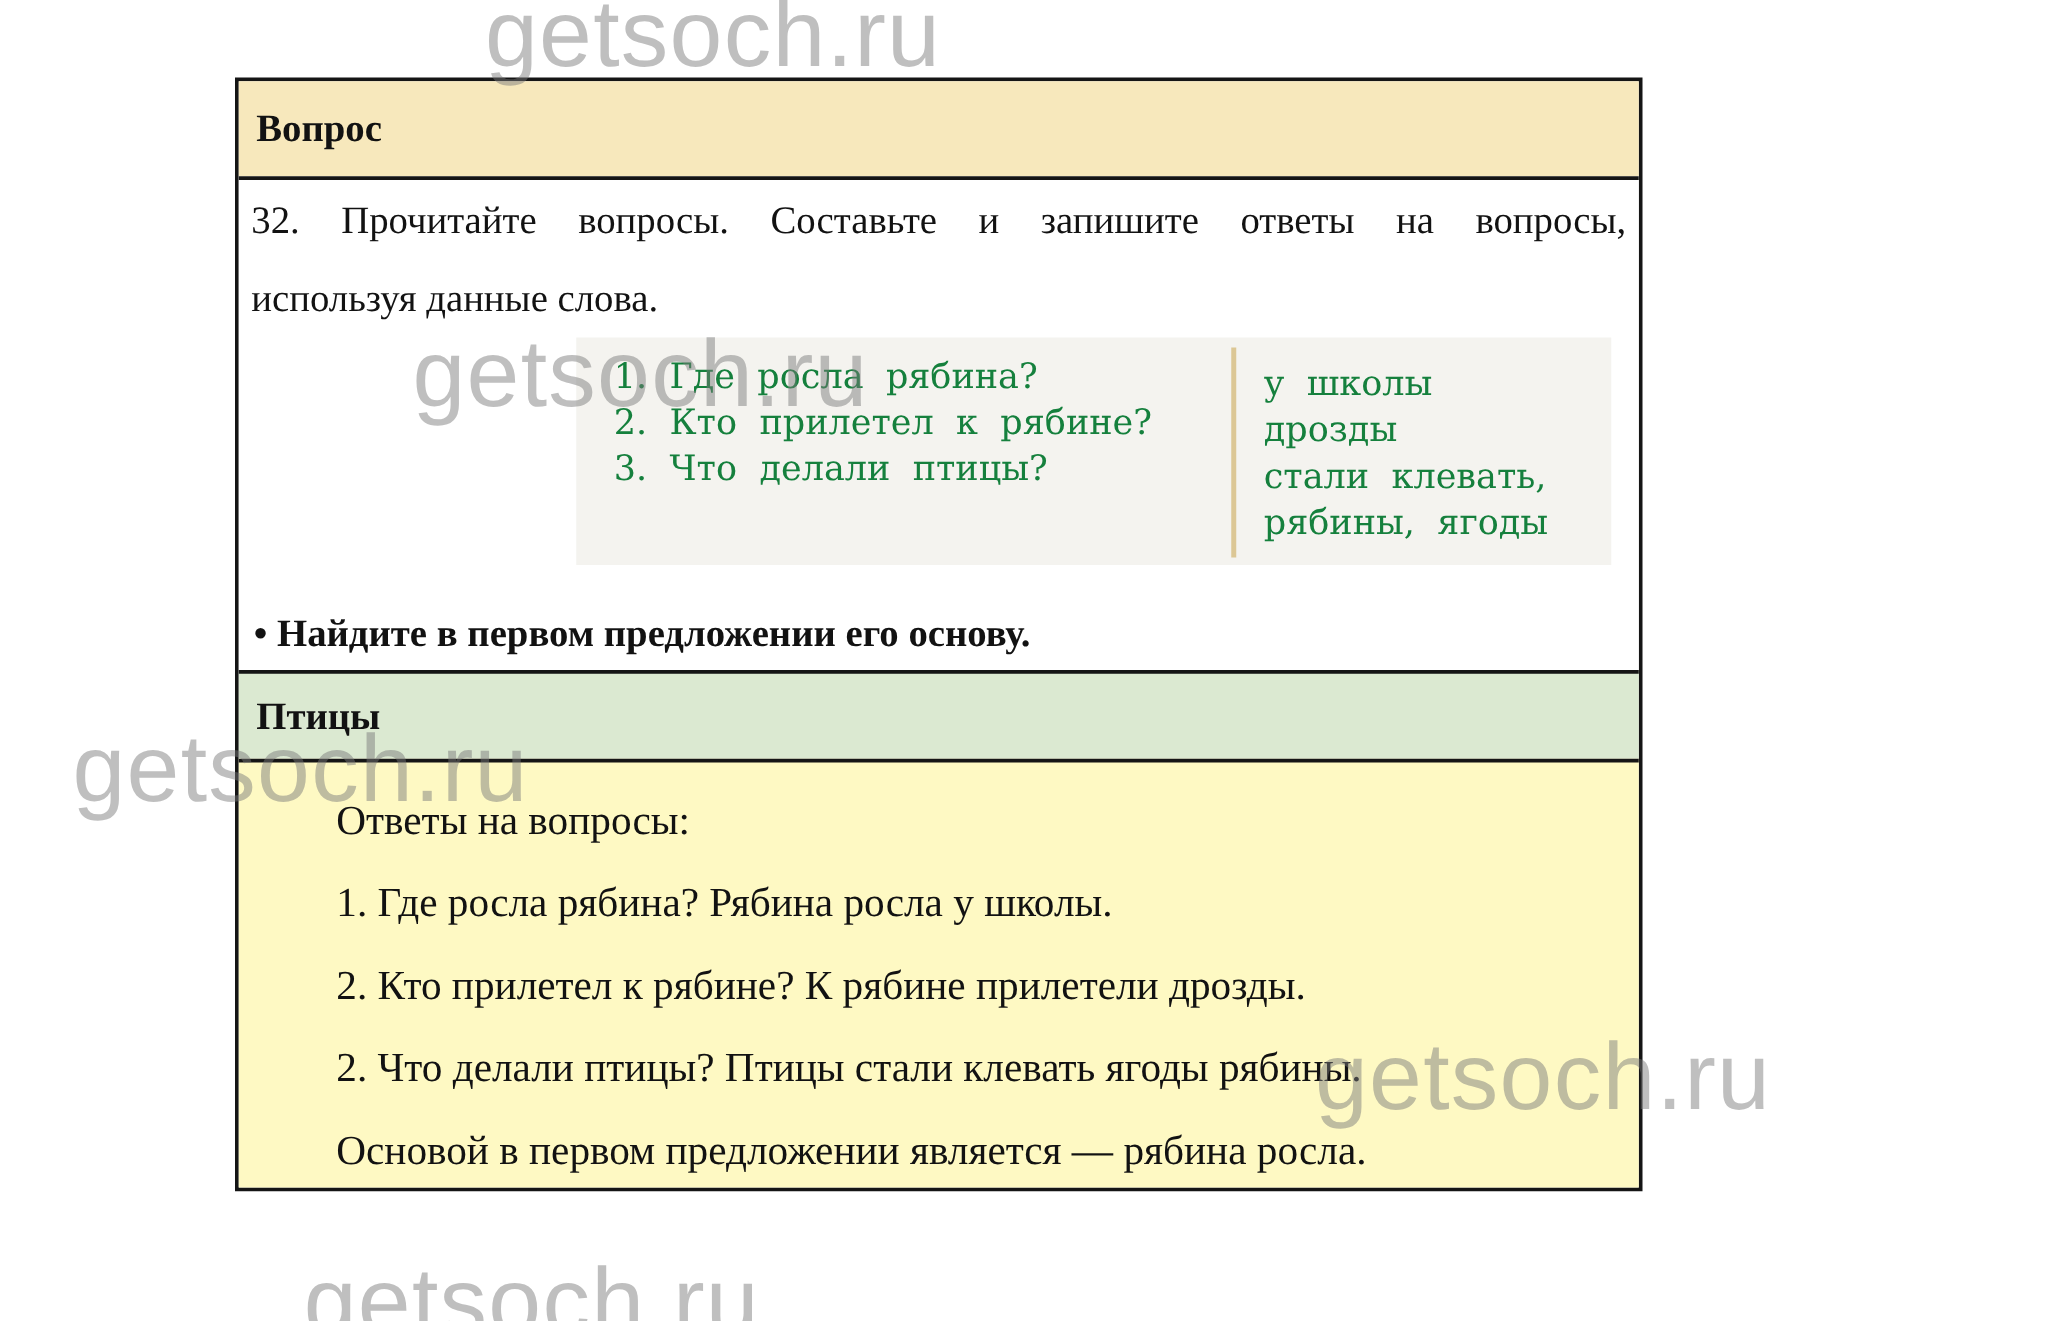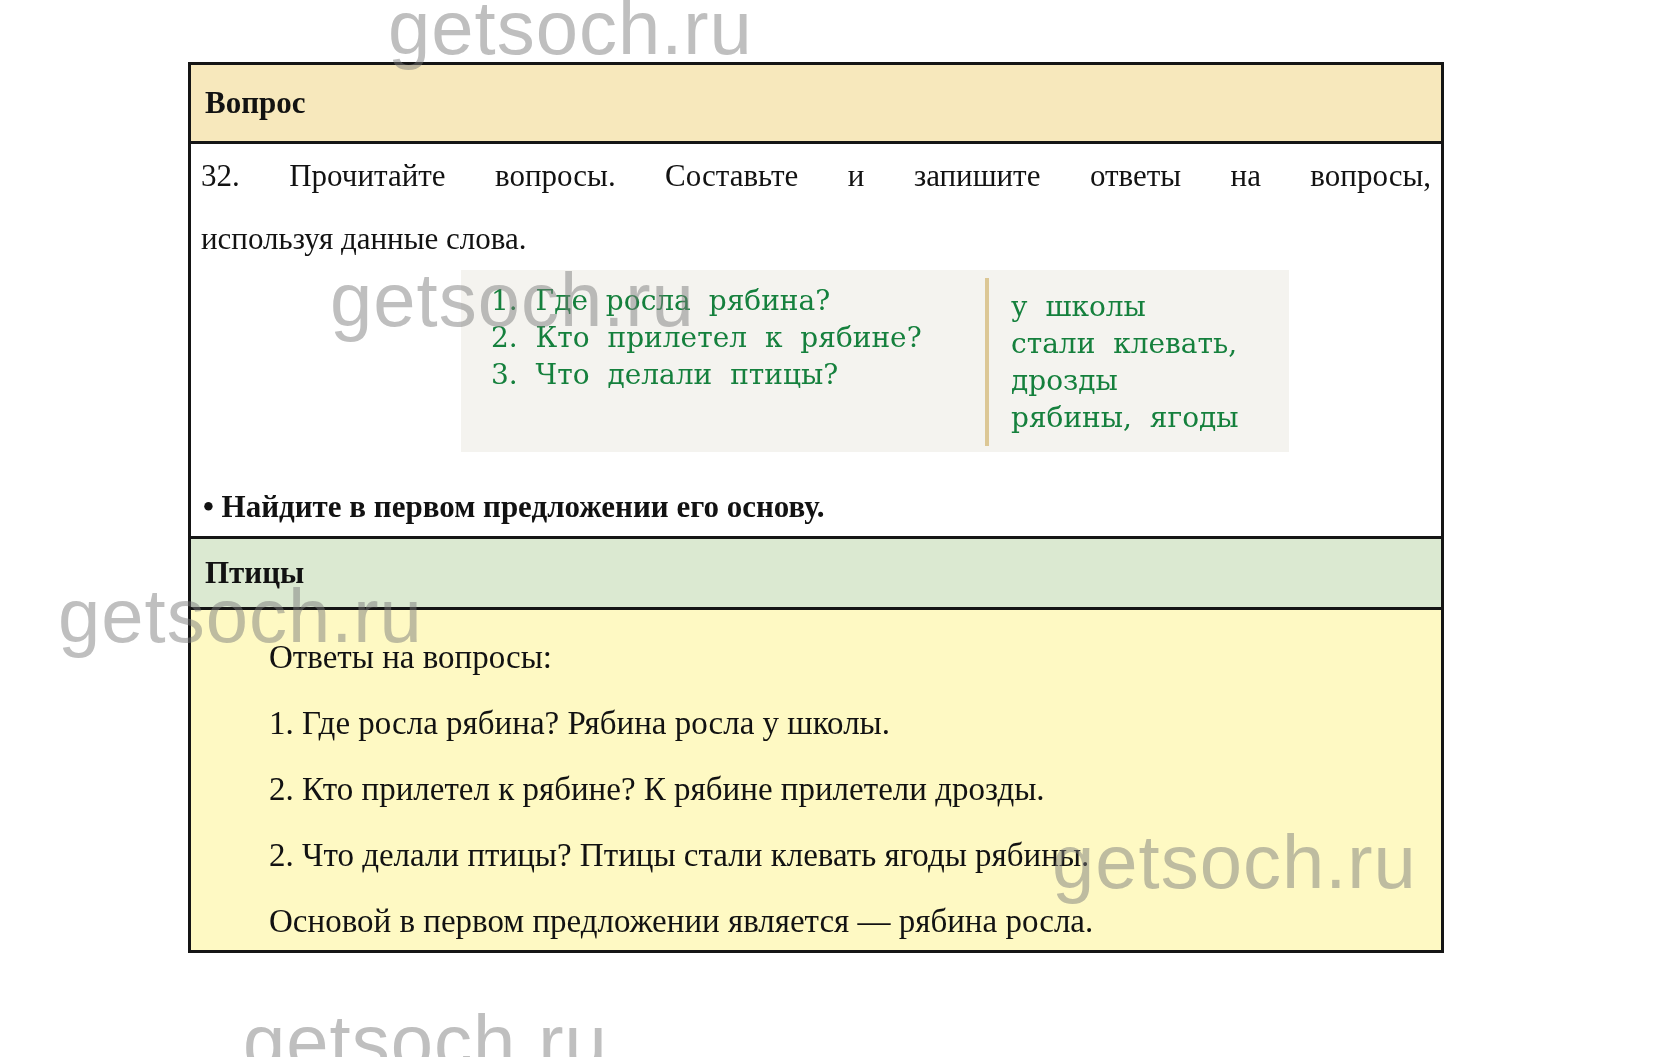--- a/index.html
+++ b/index.html
@@ -27,21 +27,21 @@
   .wm-top           { left: 388px;  top: -10px; }
   .wm-mid           { left: 330px;  top: 262px; }
   .wm-left          { left: 58px;   top: 578px; }
   .wm-bottom-right  { left: 1052px; top: 824px; }
   .wm-bottom-center { left: 243px;  top: 1004px; }
 
   
   .qa-table {
     position: absolute;
     left: 188px; top: 62px;
-    width: 1256px;
+    width: 1126px;
     border: 3px solid #151515;
     background: #ffffff;
     z-index: 2;
   }
   .hdr-row {
     height: 76px;
     display: flex;
     align-items: center;
     padding-left: 14px;
     font-size: 31px;
@@ -123,22 +123,22 @@
 
     <div class="book">
       <div class="book-questions">
         <div>1. Где росла рябина?</div>
         <div>2. Кто прилетел к рябине?</div>
         <div>3. Что делали птицы?</div>
       </div>
       <div class="book-divider"></div>
       <div class="book-words">
         <div>у школы</div>
+        <div>дрозды</div>
         <div>стали клевать,</div>
-        <div>дрозды</div>
         <div>рябины, ягоды</div>
       </div>
     </div>
 
     <div class="q-bullet">• Найдите в первом предложении его основу.</div>
   </div>
 
   <div class="hdr-row hdr-a">
     <span>Птицы</span>
   </div>

